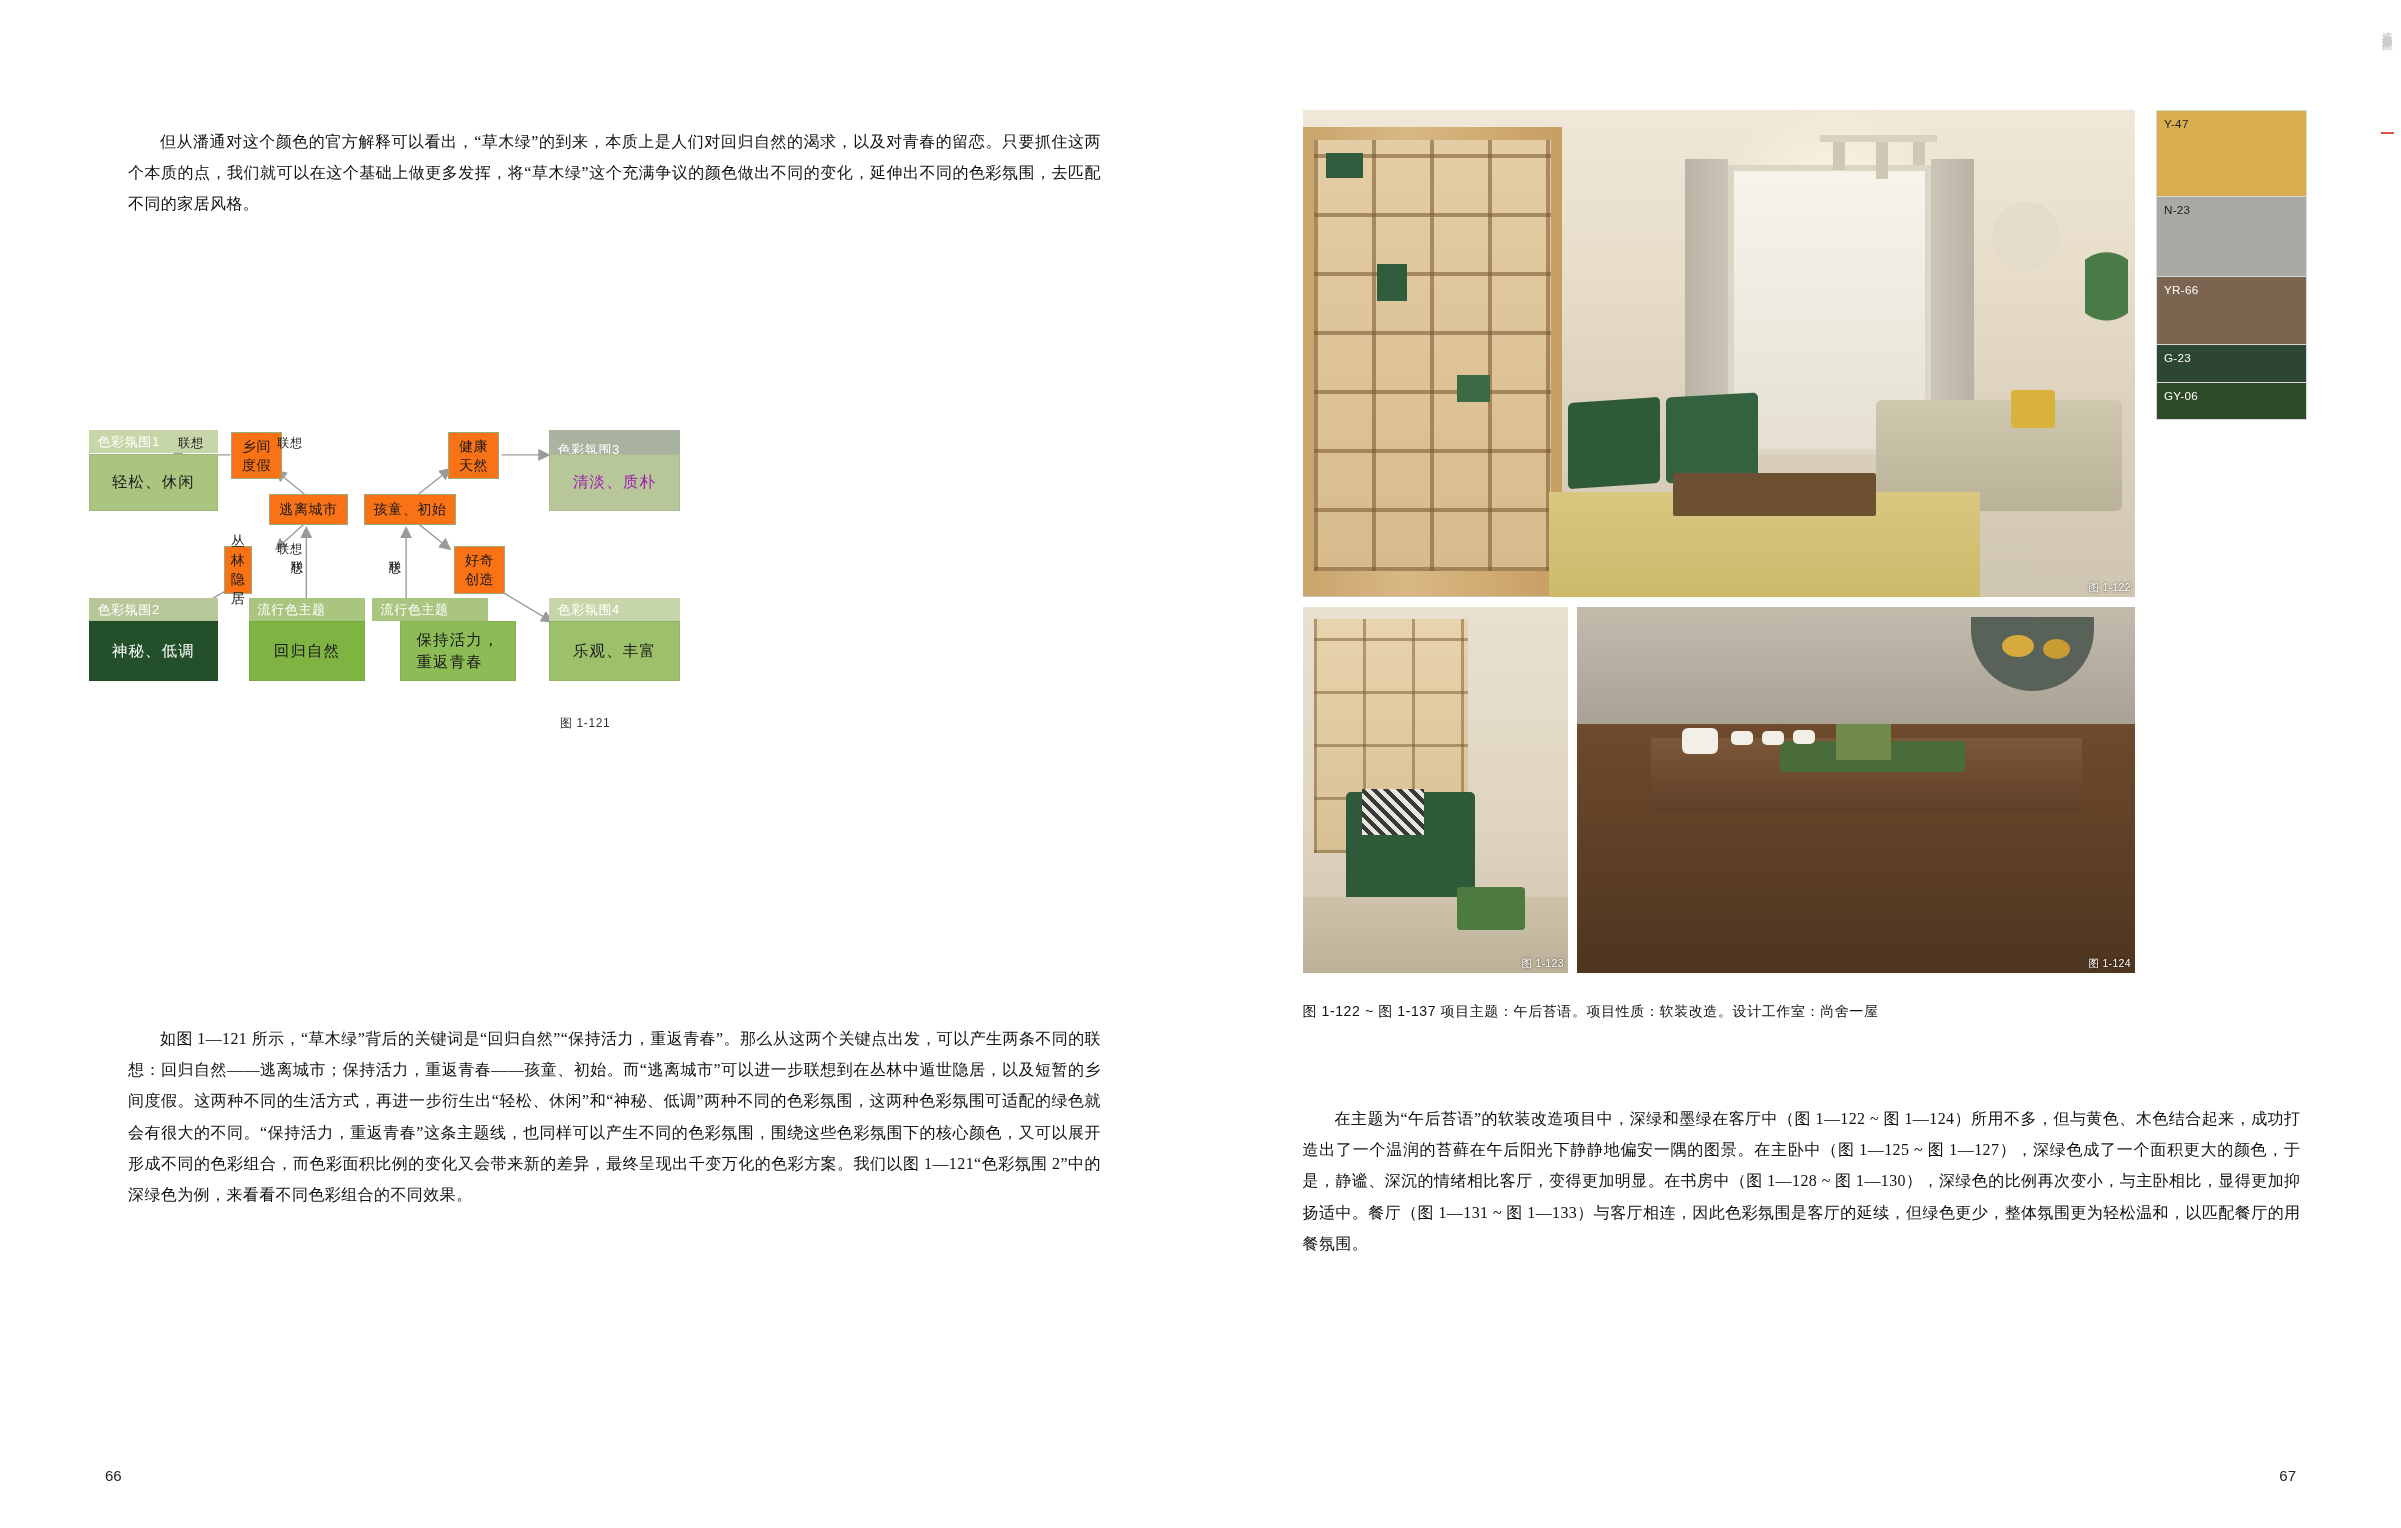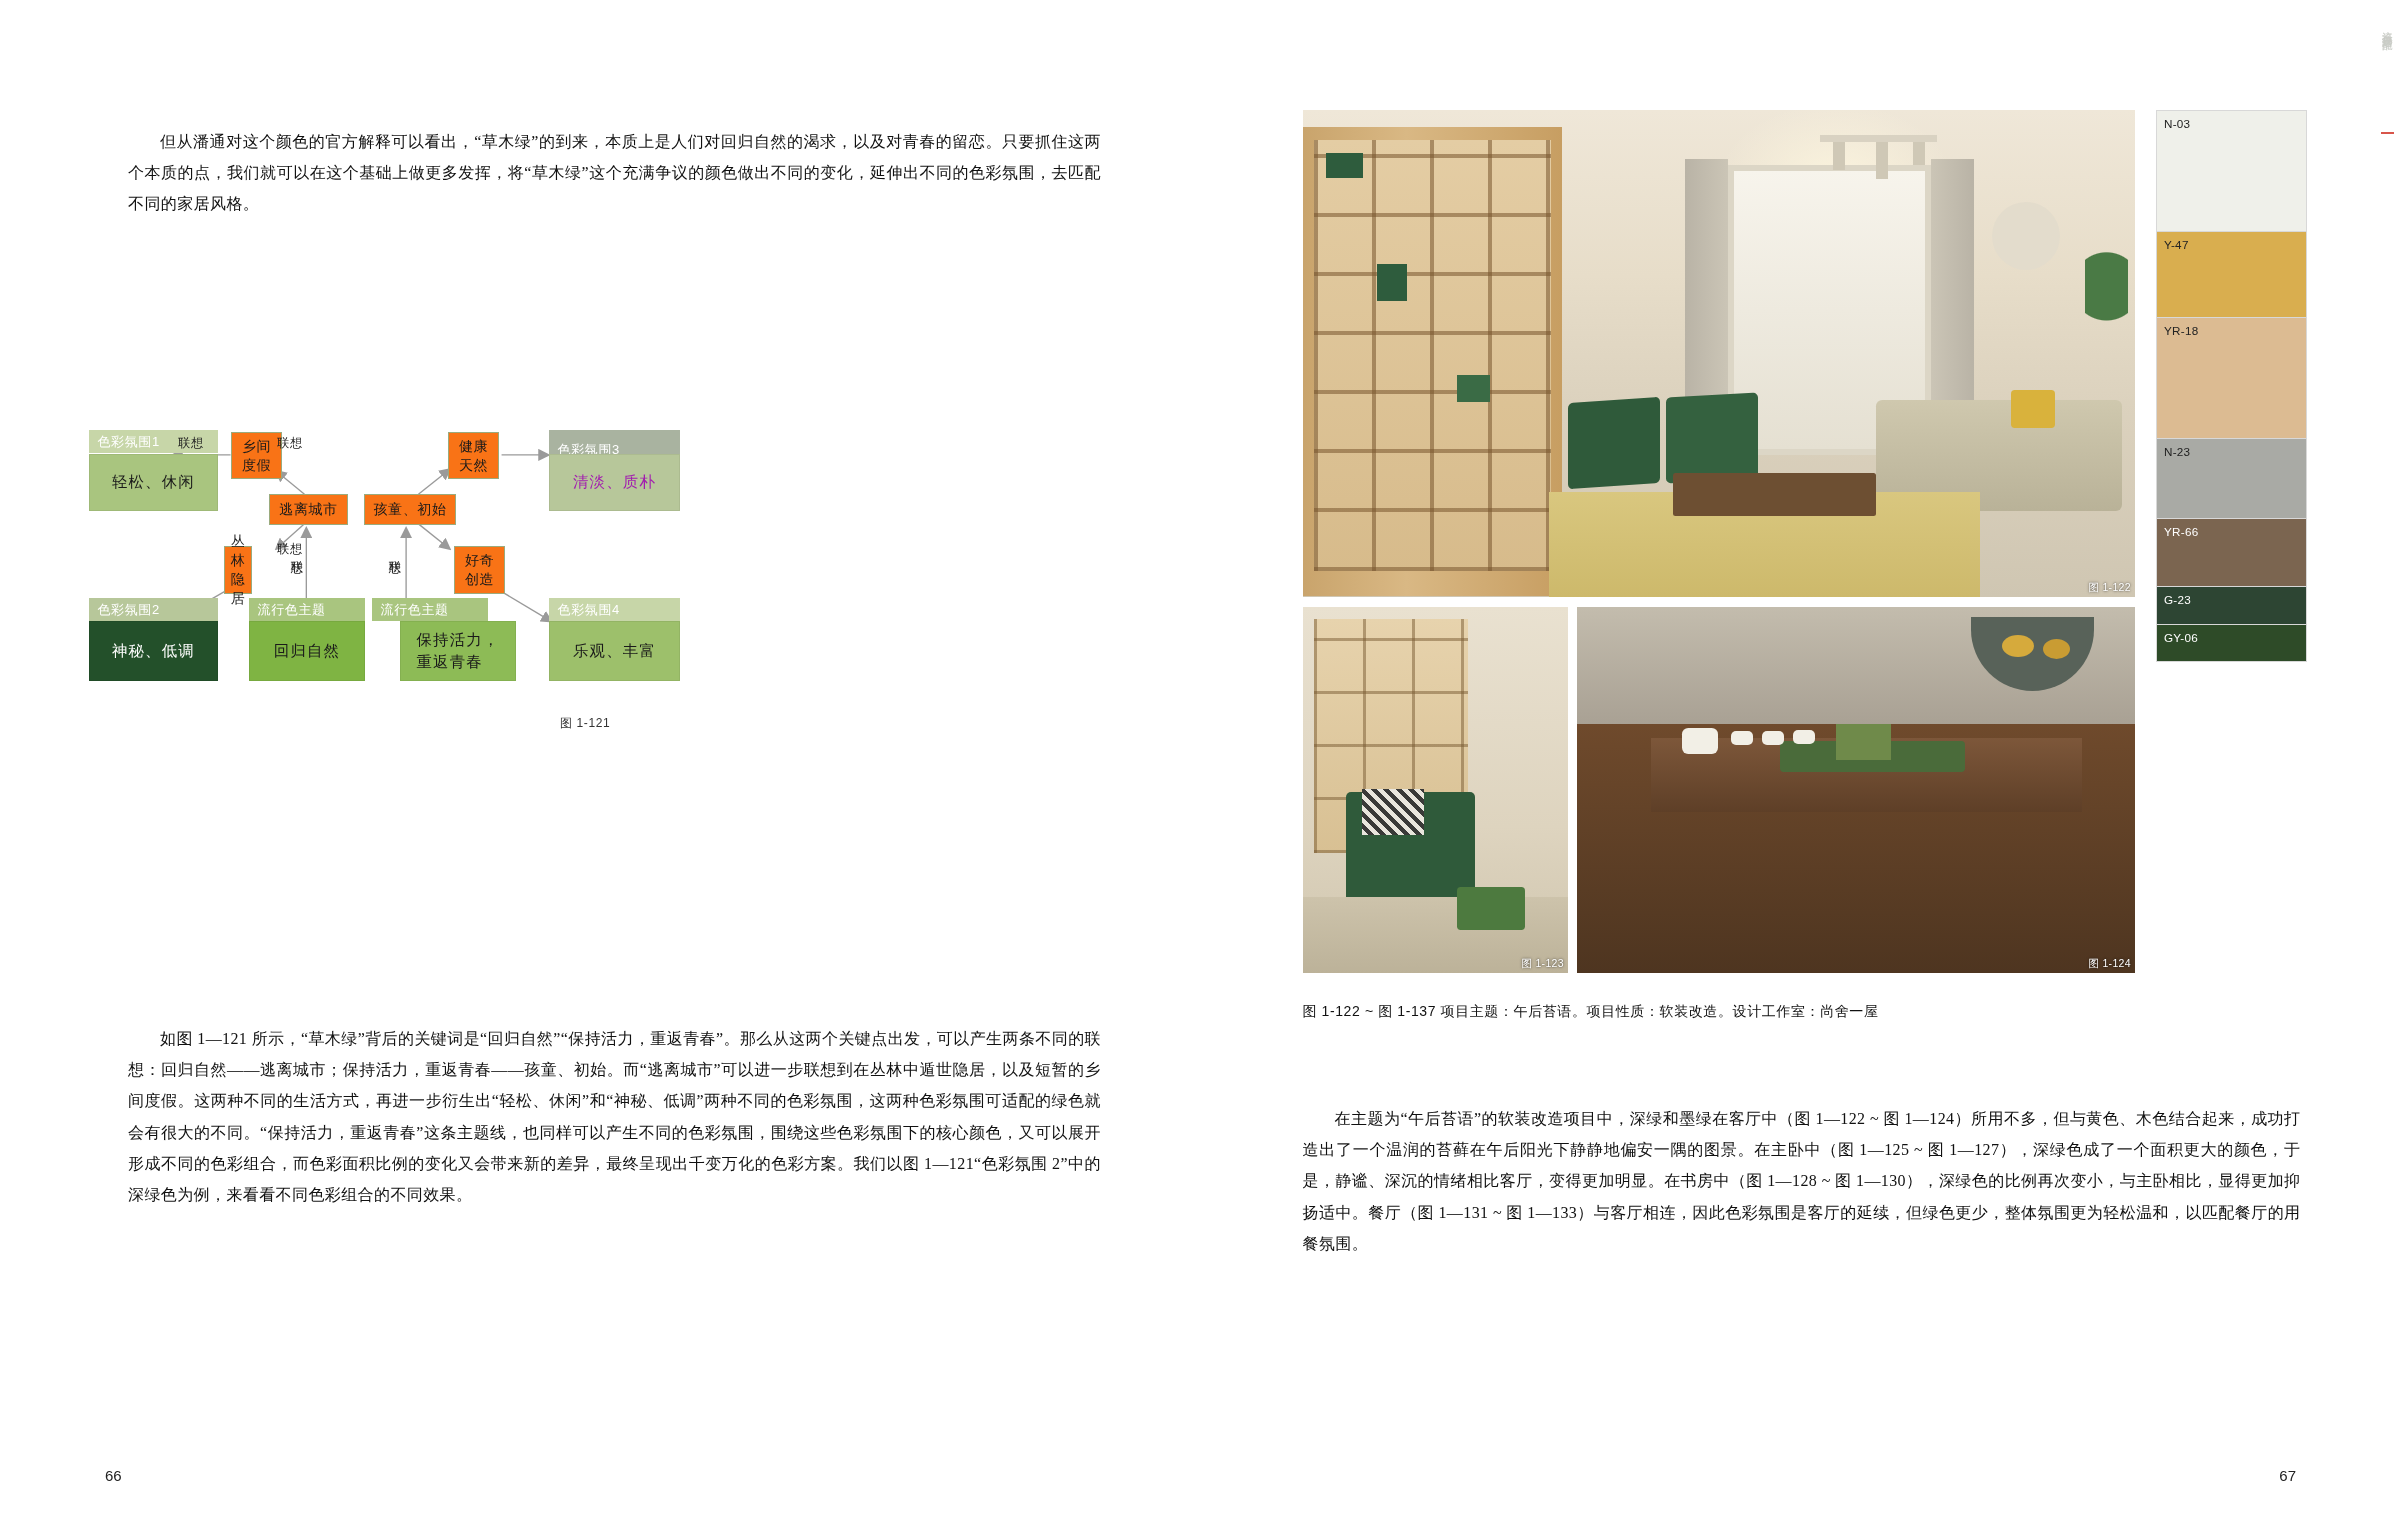--- a/index.html
+++ b/index.html
@@ -313,28 +313,22 @@
                       background:linear-gradient(180deg,#c3bcad,#a9a194);"></div>
           <div style="position:absolute; left:394px; top:10px; width:123px; height:74px; background:#586259; border-radius:0 0 62px 62px;"></div>
           <div style="position:absolute; left:425px; top:28px; width:32px; height:22px; background:#d6aa3c; border-radius:50%;"></div>
           <div style="position:absolute; left:466px; top:32px; width:27px; height:20px; background:#c99c33; border-radius:50%;"></div>
         </div>
         <div class="ph-label">图 1-124</div>
       </div>
     </div>
 
     <div class="swatches">
-      <div class="sw" style="height:121px; background:#eff0ea;">
-        <span style="color:#222222;">N-03</span>
-      </div>
       <div class="sw" style="height:86px; background:#d9ae4f;">
         <span style="color:#222222;">Y-47</span>
-      </div>
-      <div class="sw" style="height:121px; background:#dcbb92;">
-        <span style="color:#222222;">YR-18</span>
       </div>
       <div class="sw" style="height:80px; background:#a9aaa5;">
         <span style="color:#222222;">N-23</span>
       </div>
       <div class="sw" style="height:68px; background:#7b6550;">
         <span style="color:#ffffff;">YR-66</span>
       </div>
       <div class="sw" style="height:38px; background:#2d4533;">
         <span style="color:#ffffff;">G-23</span>
       </div>

